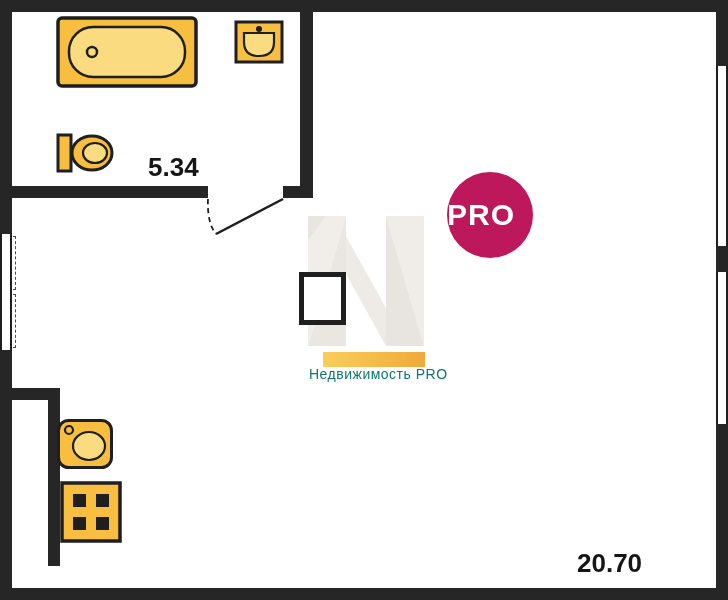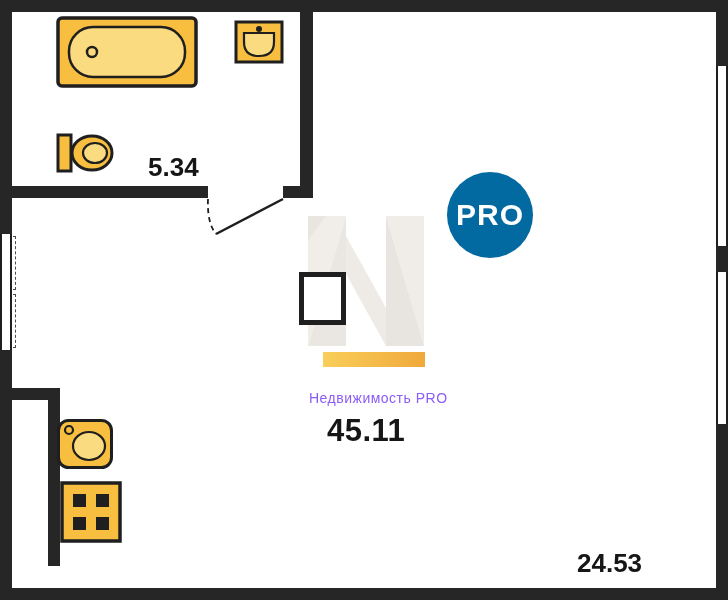--- a/index.html
+++ b/index.html
@@ -16,24 +16,24 @@
   .dashed-box{position:absolute;box-sizing:border-box;
     border:1.5px dashed #4a4a4a;background:transparent;z-index:1;}
   .fixture{position:absolute;z-index:2;}
   .area-label{position:absolute;color:#161616;z-index:4;white-space:nowrap;margin-top:40px;}
   .label-small{font-size:26px;font-weight:600;}
   .label-total{font-size:31px;font-weight:700;letter-spacing:0.5px;}
   .watermark-logo{position:absolute;left:300px;top:212px;z-index:1;}
   .watermark-bar{position:absolute;left:323px;top:352px;width:102px;height:15px;
     background:linear-gradient(90deg,#F9CE5A,#F0A93B);z-index:1;}
   .watermark-text{position:absolute;left:309px;top:366px;font-size:14px;
-    color:#8b5cf6;letter-spacing:0.5px;z-index:1;white-space:nowrap;margin-top:24px;}
+    color:#0f766e;letter-spacing:0.5px;z-index:1;white-space:nowrap;}
   .pro-badge{position:absolute;left:447px;top:172px;width:86px;height:86px;
-    border-radius:50%;background:#0369a1;display:flex;align-items:center;
-    justify-content:center;z-index:1;}
+    border-radius:50%;background:#be185d;display:flex;align-items:center;
+    z-index:1;}
   .pro-badge span{color:#ffffff;font-size:30px;font-weight:700;letter-spacing:1px;}
   .shaft{position:absolute;left:299px;top:272px;width:47px;height:53px;
     box-sizing:border-box;border:5px solid #1f1f1f;background:#ffffff;z-index:3;}
   .door-svg{position:absolute;z-index:2;}
 </style>
 </head>
 <body>
 
 <div class="plan">
 
@@ -106,16 +106,15 @@
   </svg>
   <div class="watermark-bar"></div>
   <div class="watermark-text">Недвижимость PRO</div>
   <div class="pro-badge">
     <span>PRO</span>
   </div>
 
   <div class="shaft"></div>
 
   <div class="area-label label-small" style="left:148px;top:112px;">5.34</div>
-  <div class="area-label label-total" style="left:327px;top:373px;">45.11</div>
-  <div class="area-label label-small" style="left:577px;top:508px;">24.53</div>
+  <div class="area-label label-small" style="left:577px;top:508px;">20.70</div>
 
 </div>
 
 </body></html>

